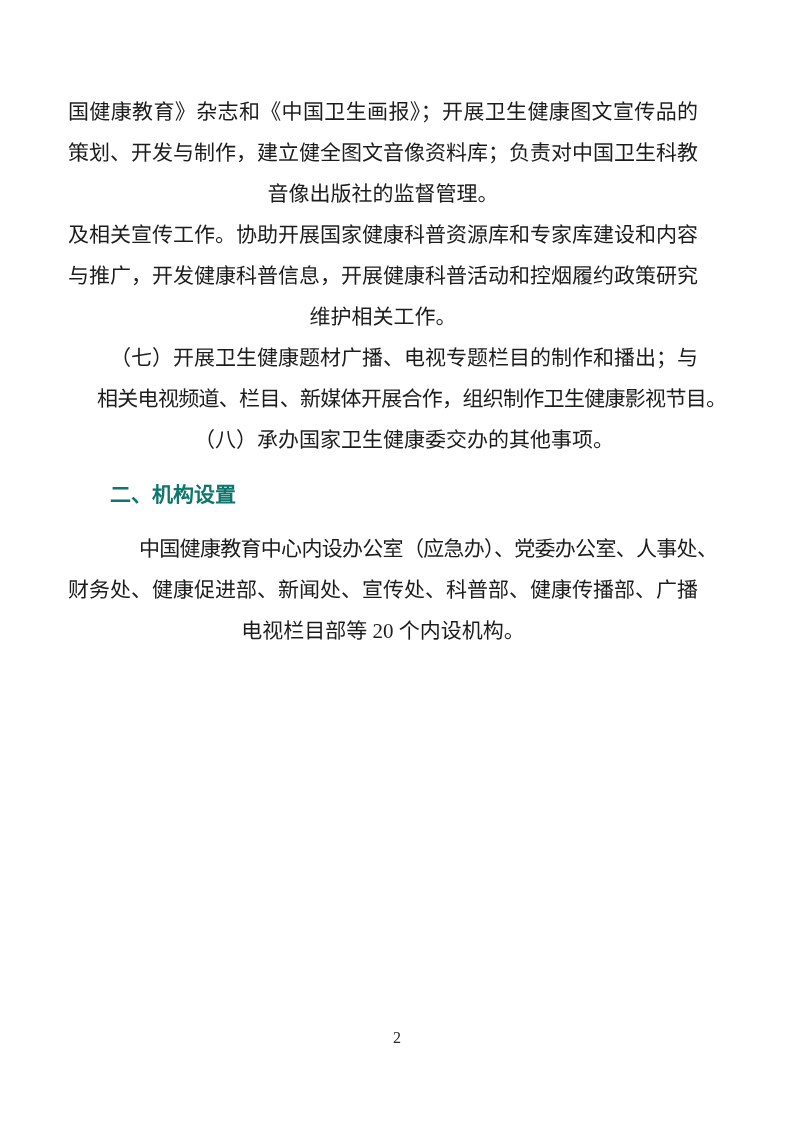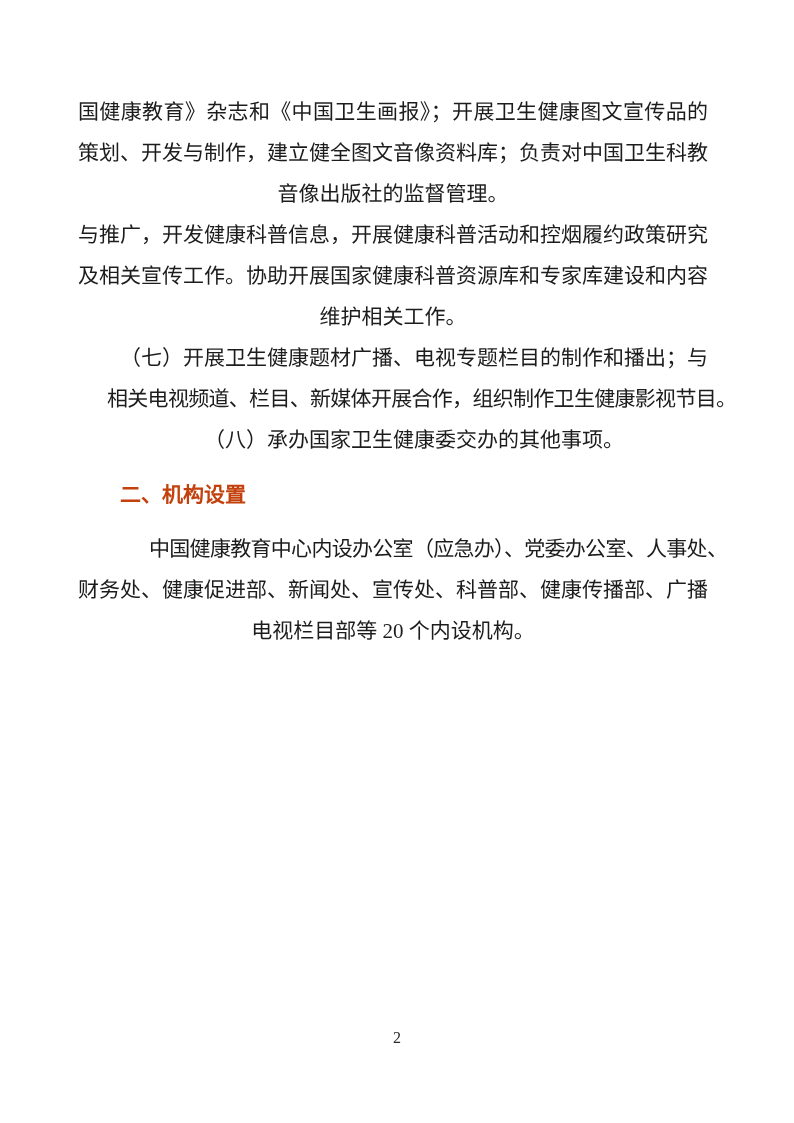--- a/index.html
+++ b/index.html
@@ -12,21 +12,21 @@
     position: relative;
     width: 794px;
     height: 1123px;
     background: #ffffff;
     overflow: hidden;
     font-family: "Liberation Serif", "DejaVu Serif", serif;
     color: #1c1c1c;
   }
   .content {
     position: absolute;
-    left: 78px;
+    left: 68px;
     top: 92px;
     width: 630px;
   }
   .line {
     height: 41px;
     line-height: 41px;
     font-size: 21px;
     white-space: nowrap;
     text-align: center;
   }
@@ -44,21 +44,21 @@
     text-align-last: left;
     margin-left: 29px;
   }
   .heading {
     margin: 13px 0 14px 0;
     height: 41px;
     line-height: 41px;
     font-size: 21px;
     font-weight: bold;
     font-family: "Liberation Sans", "DejaVu Sans", sans-serif;
-    color: #c2410c;
+    color: #0f766e;
   }
   .footer {
     position: absolute;
     left: 0;
     top: 1028px;
     width: 794px;
     text-align: center;
     font-size: 16px;
     line-height: 20px;
     font-family: "Liberation Serif", "DejaVu Serif", serif;
@@ -68,22 +68,22 @@
 </head>
 <body>
 
 <div class="page">
   <div class="content">
 
     <div class="line just">国健康教育》杂志和《中国卫生画报》；开展卫生健康图文宣传品的</div>
     <div class="line just">策划、开发与制作，建立健全图文音像资料库；负责对中国卫生科教</div>
     <div class="line">音像出版社的监督管理。</div>
 
+    <div class="line just">及相关宣传工作。协助开展国家健康科普资源库和专家库建设和内容</div>
     <div class="line just">与推广，开发健康科普信息，开展健康科普活动和控烟履约政策研究</div>
-    <div class="line just">及相关宣传工作。协助开展国家健康科普资源库和专家库建设和内容</div>
     <div class="line">维护相关工作。</div>
 
     <div class="line just indent">（七）开展卫生健康题材广播、电视专题栏目的制作和播出；与</div>
     <div class="line sq">相关电视频道、栏目、新媒体开展合作，组织制作卫生健康影视节目。</div>
 
     <div class="line indent">（八）承办国家卫生健康委交办的其他事项。</div>
 
     <h2 class="heading indent">二、机构设置</h2>
 
     <div class="line indent sq">中国健康教育中心内设办公室（应急办）、党委办公室、人事处、</div>

